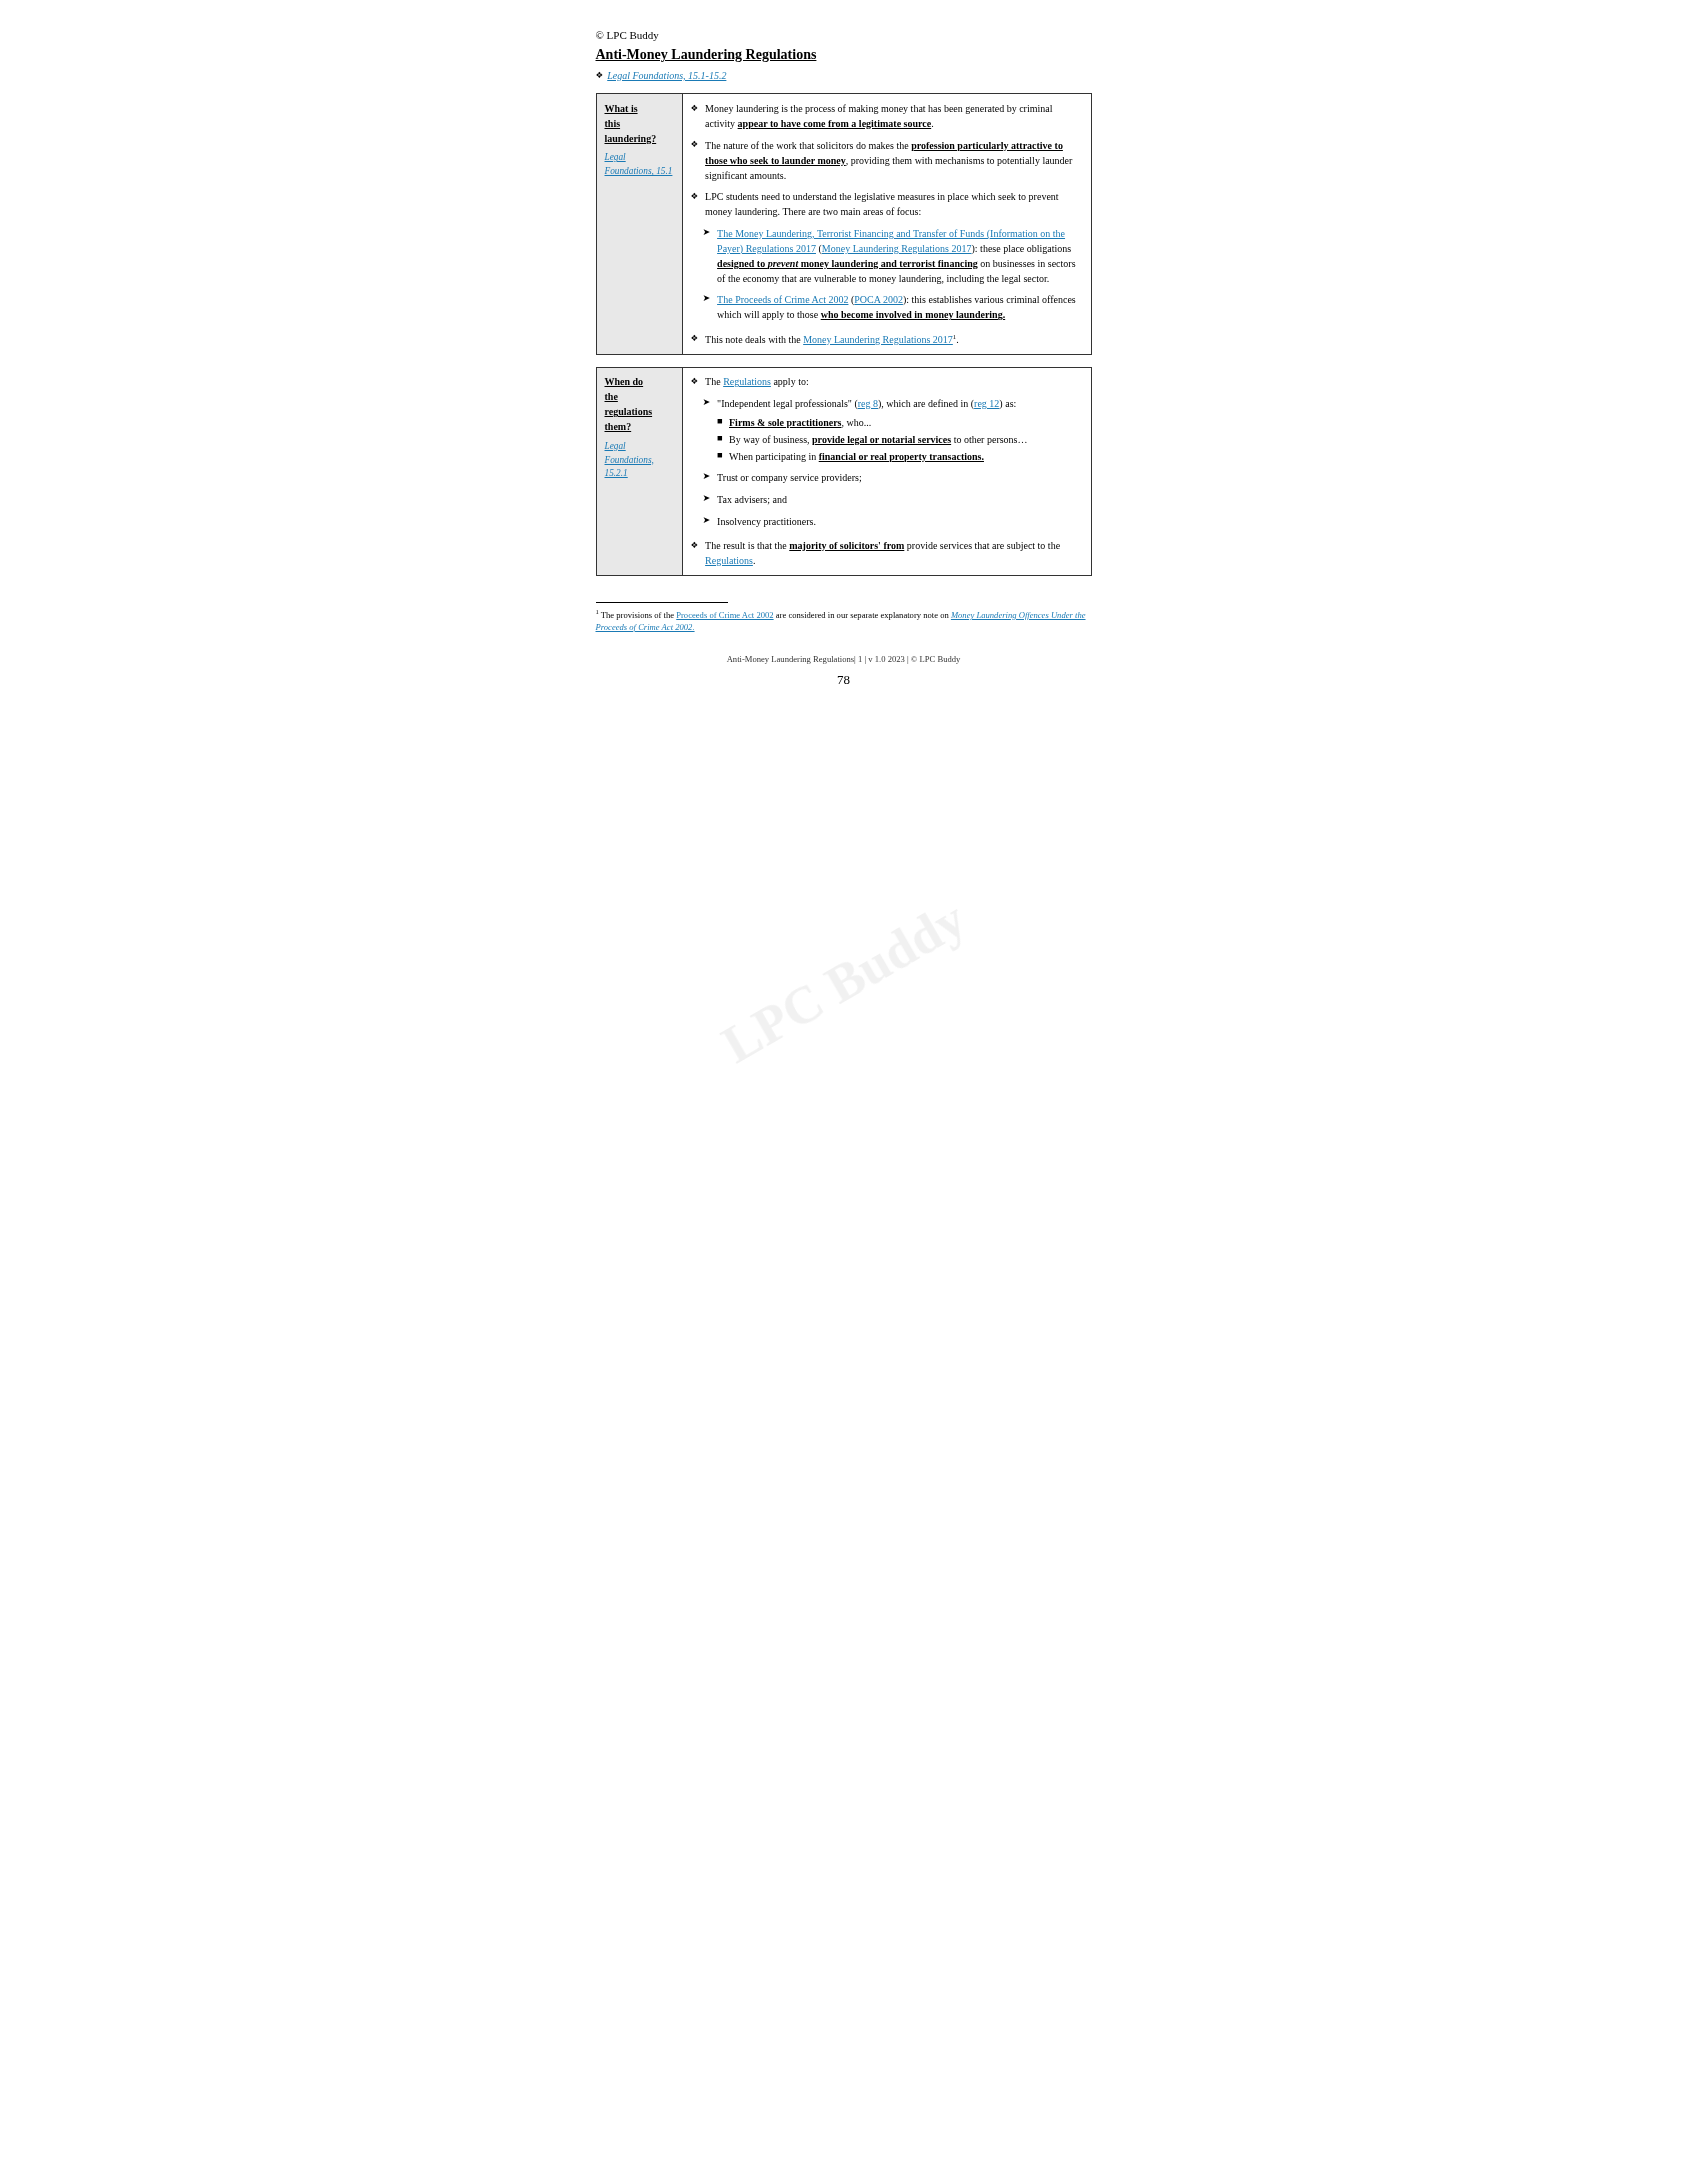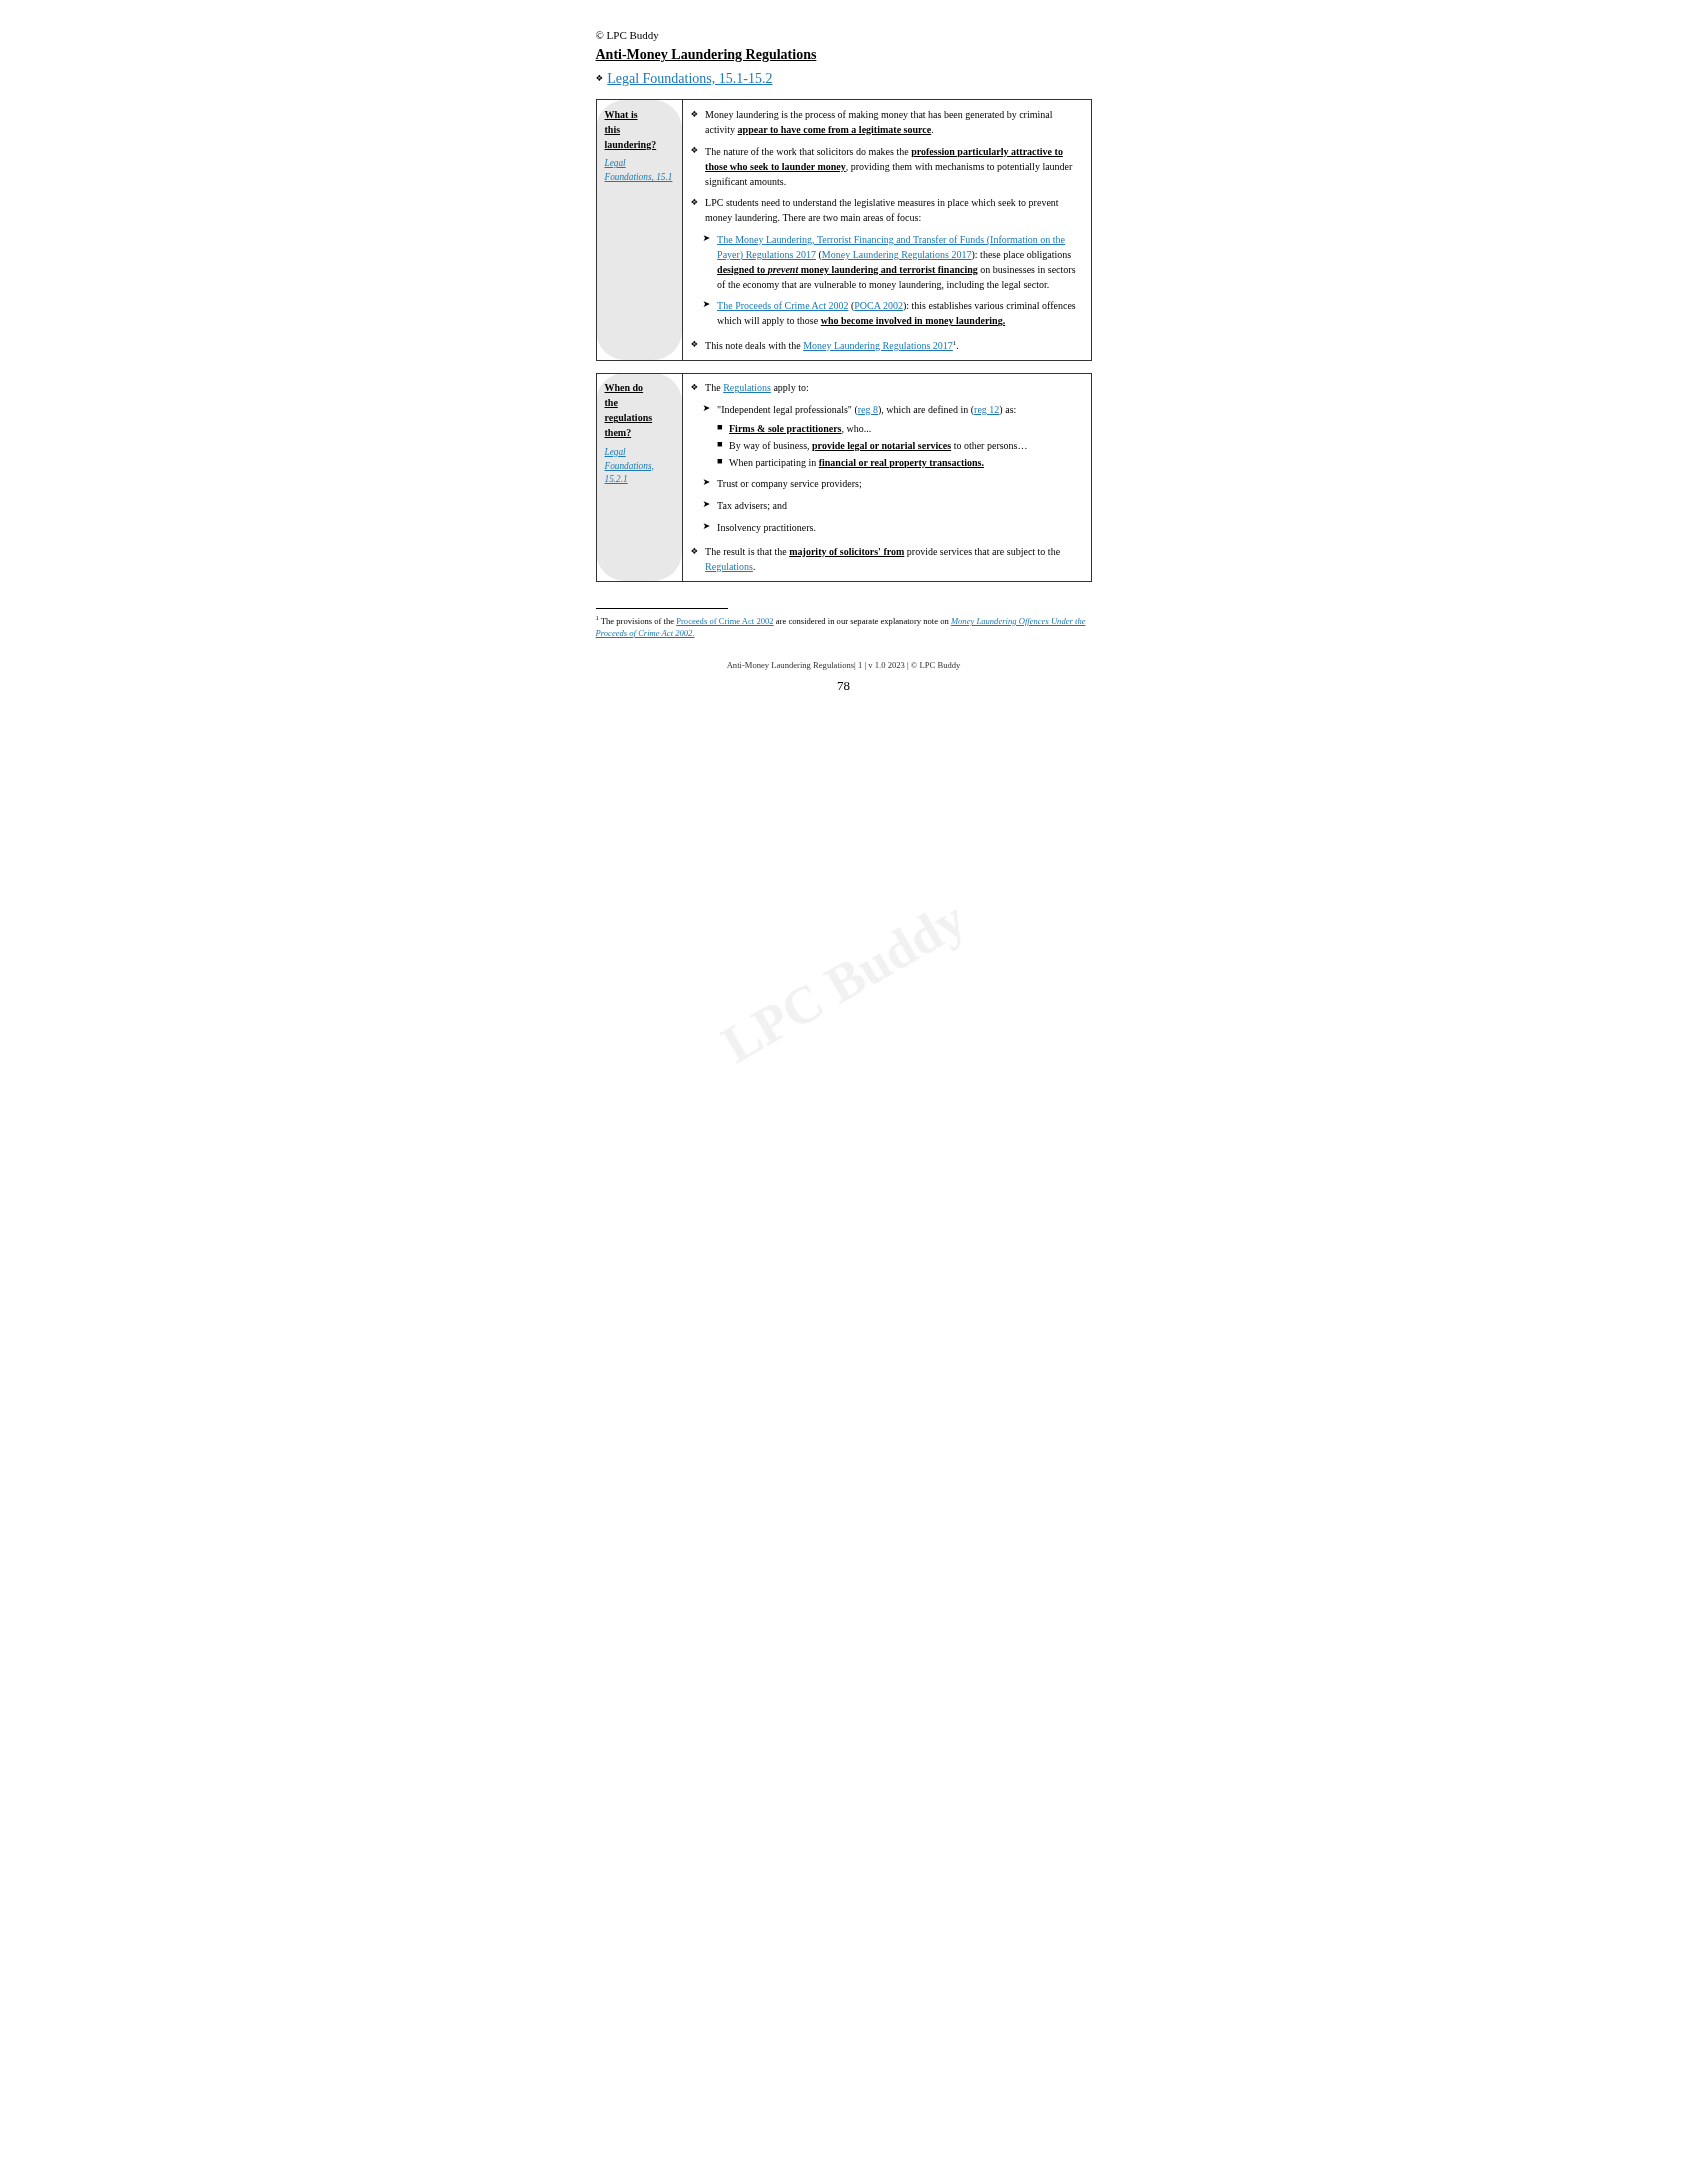--- a/index.html
+++ b/index.html
@@ -17,23 +17,24 @@
       font-size: 11px;
       margin-bottom: 1.3px;
     }
     .main-title {
       font-size: 14px;
       font-weight: bold;
       text-decoration: underline;
       margin-bottom: 2.6px;
     }
     .subtitle-link {
-      font-size: 14px;
+      font-size: 10px;
       color: #1a7ab5;
       text-decoration: underline;
+      font-style: italic;
     }
     .diamond-bullet {
       color: #000;
       margin-right: 4px;
       font-size: 8.6px;
     }
     .subtitle-row {
       display: flex;
       align-items: center;
       margin-bottom: 10.6px;
@@ -45,21 +46,20 @@
     }
     td {
       border: 0.7px solid #333;
       vertical-align: top;
       padding: 6.6px 8px;
     }
     .left-cell {
       width: 86px;
       background: #e8e8e8;
       font-size: 10px;
-      border-radius: 29px;
     }
     .right-cell {
       background: #fff;
     }
     .left-cell-title {
       font-weight: bold;
       text-decoration: underline;
       display: block;
     }
     .left-cell-link {

